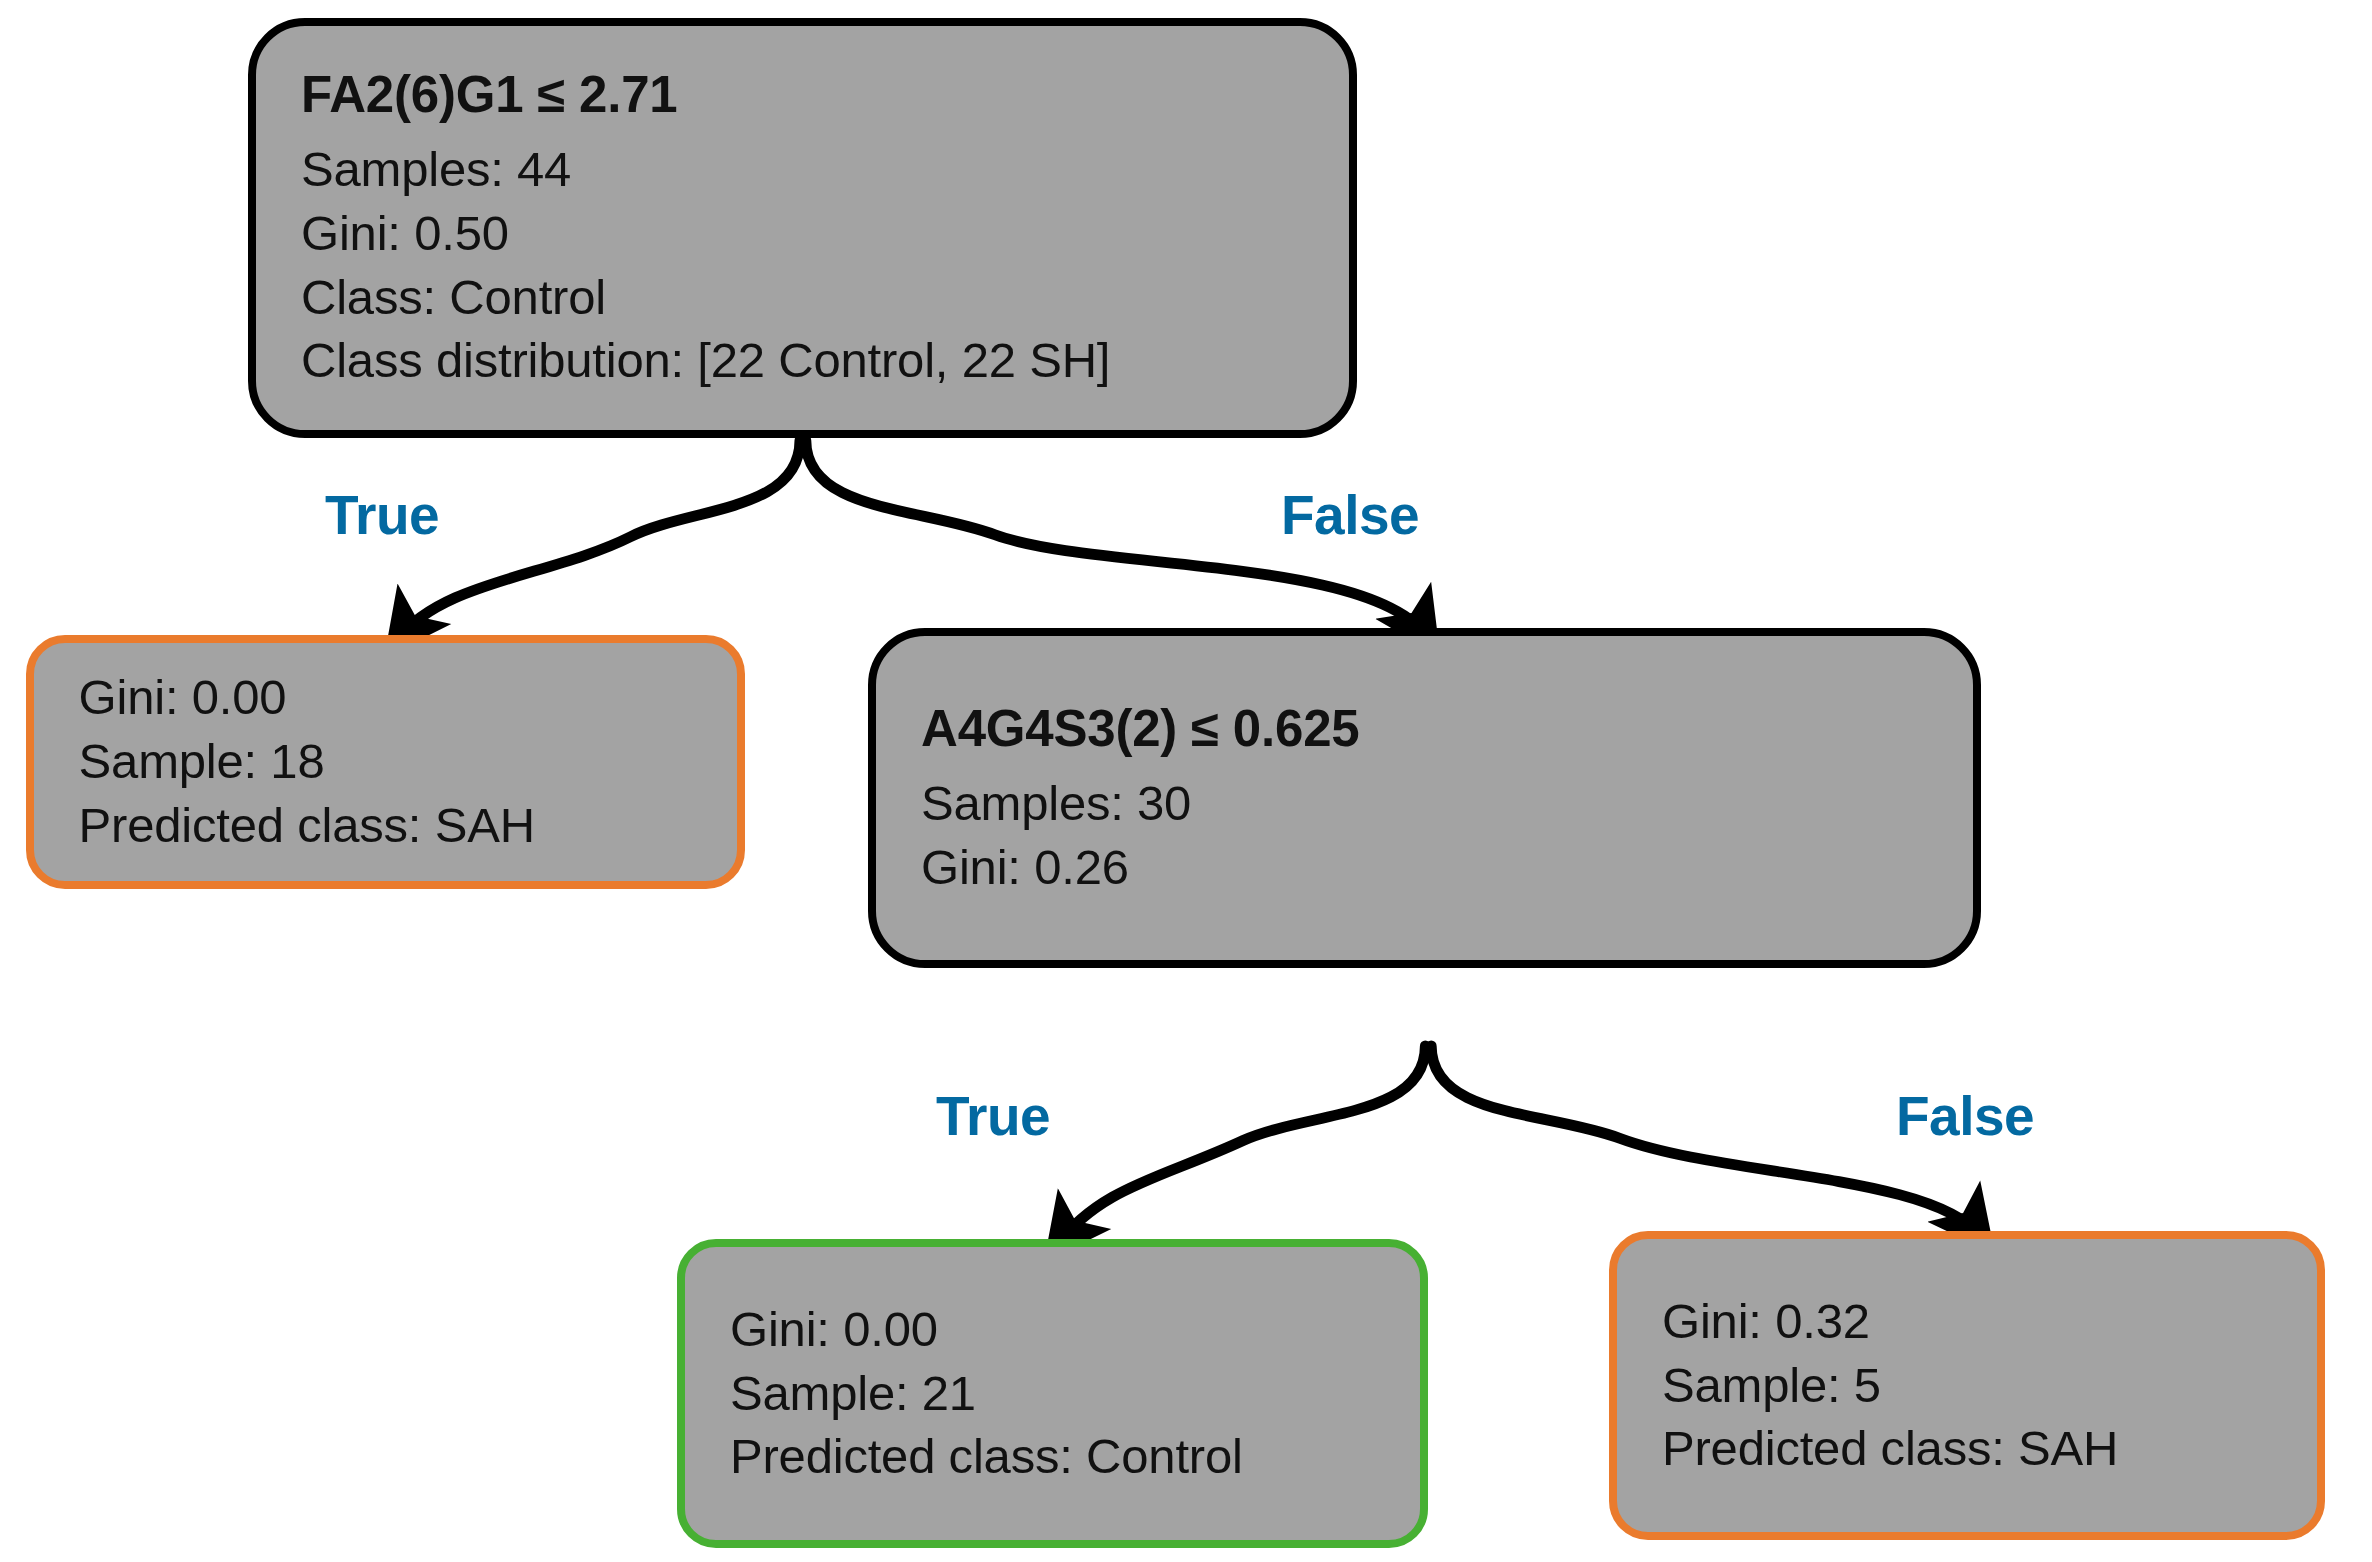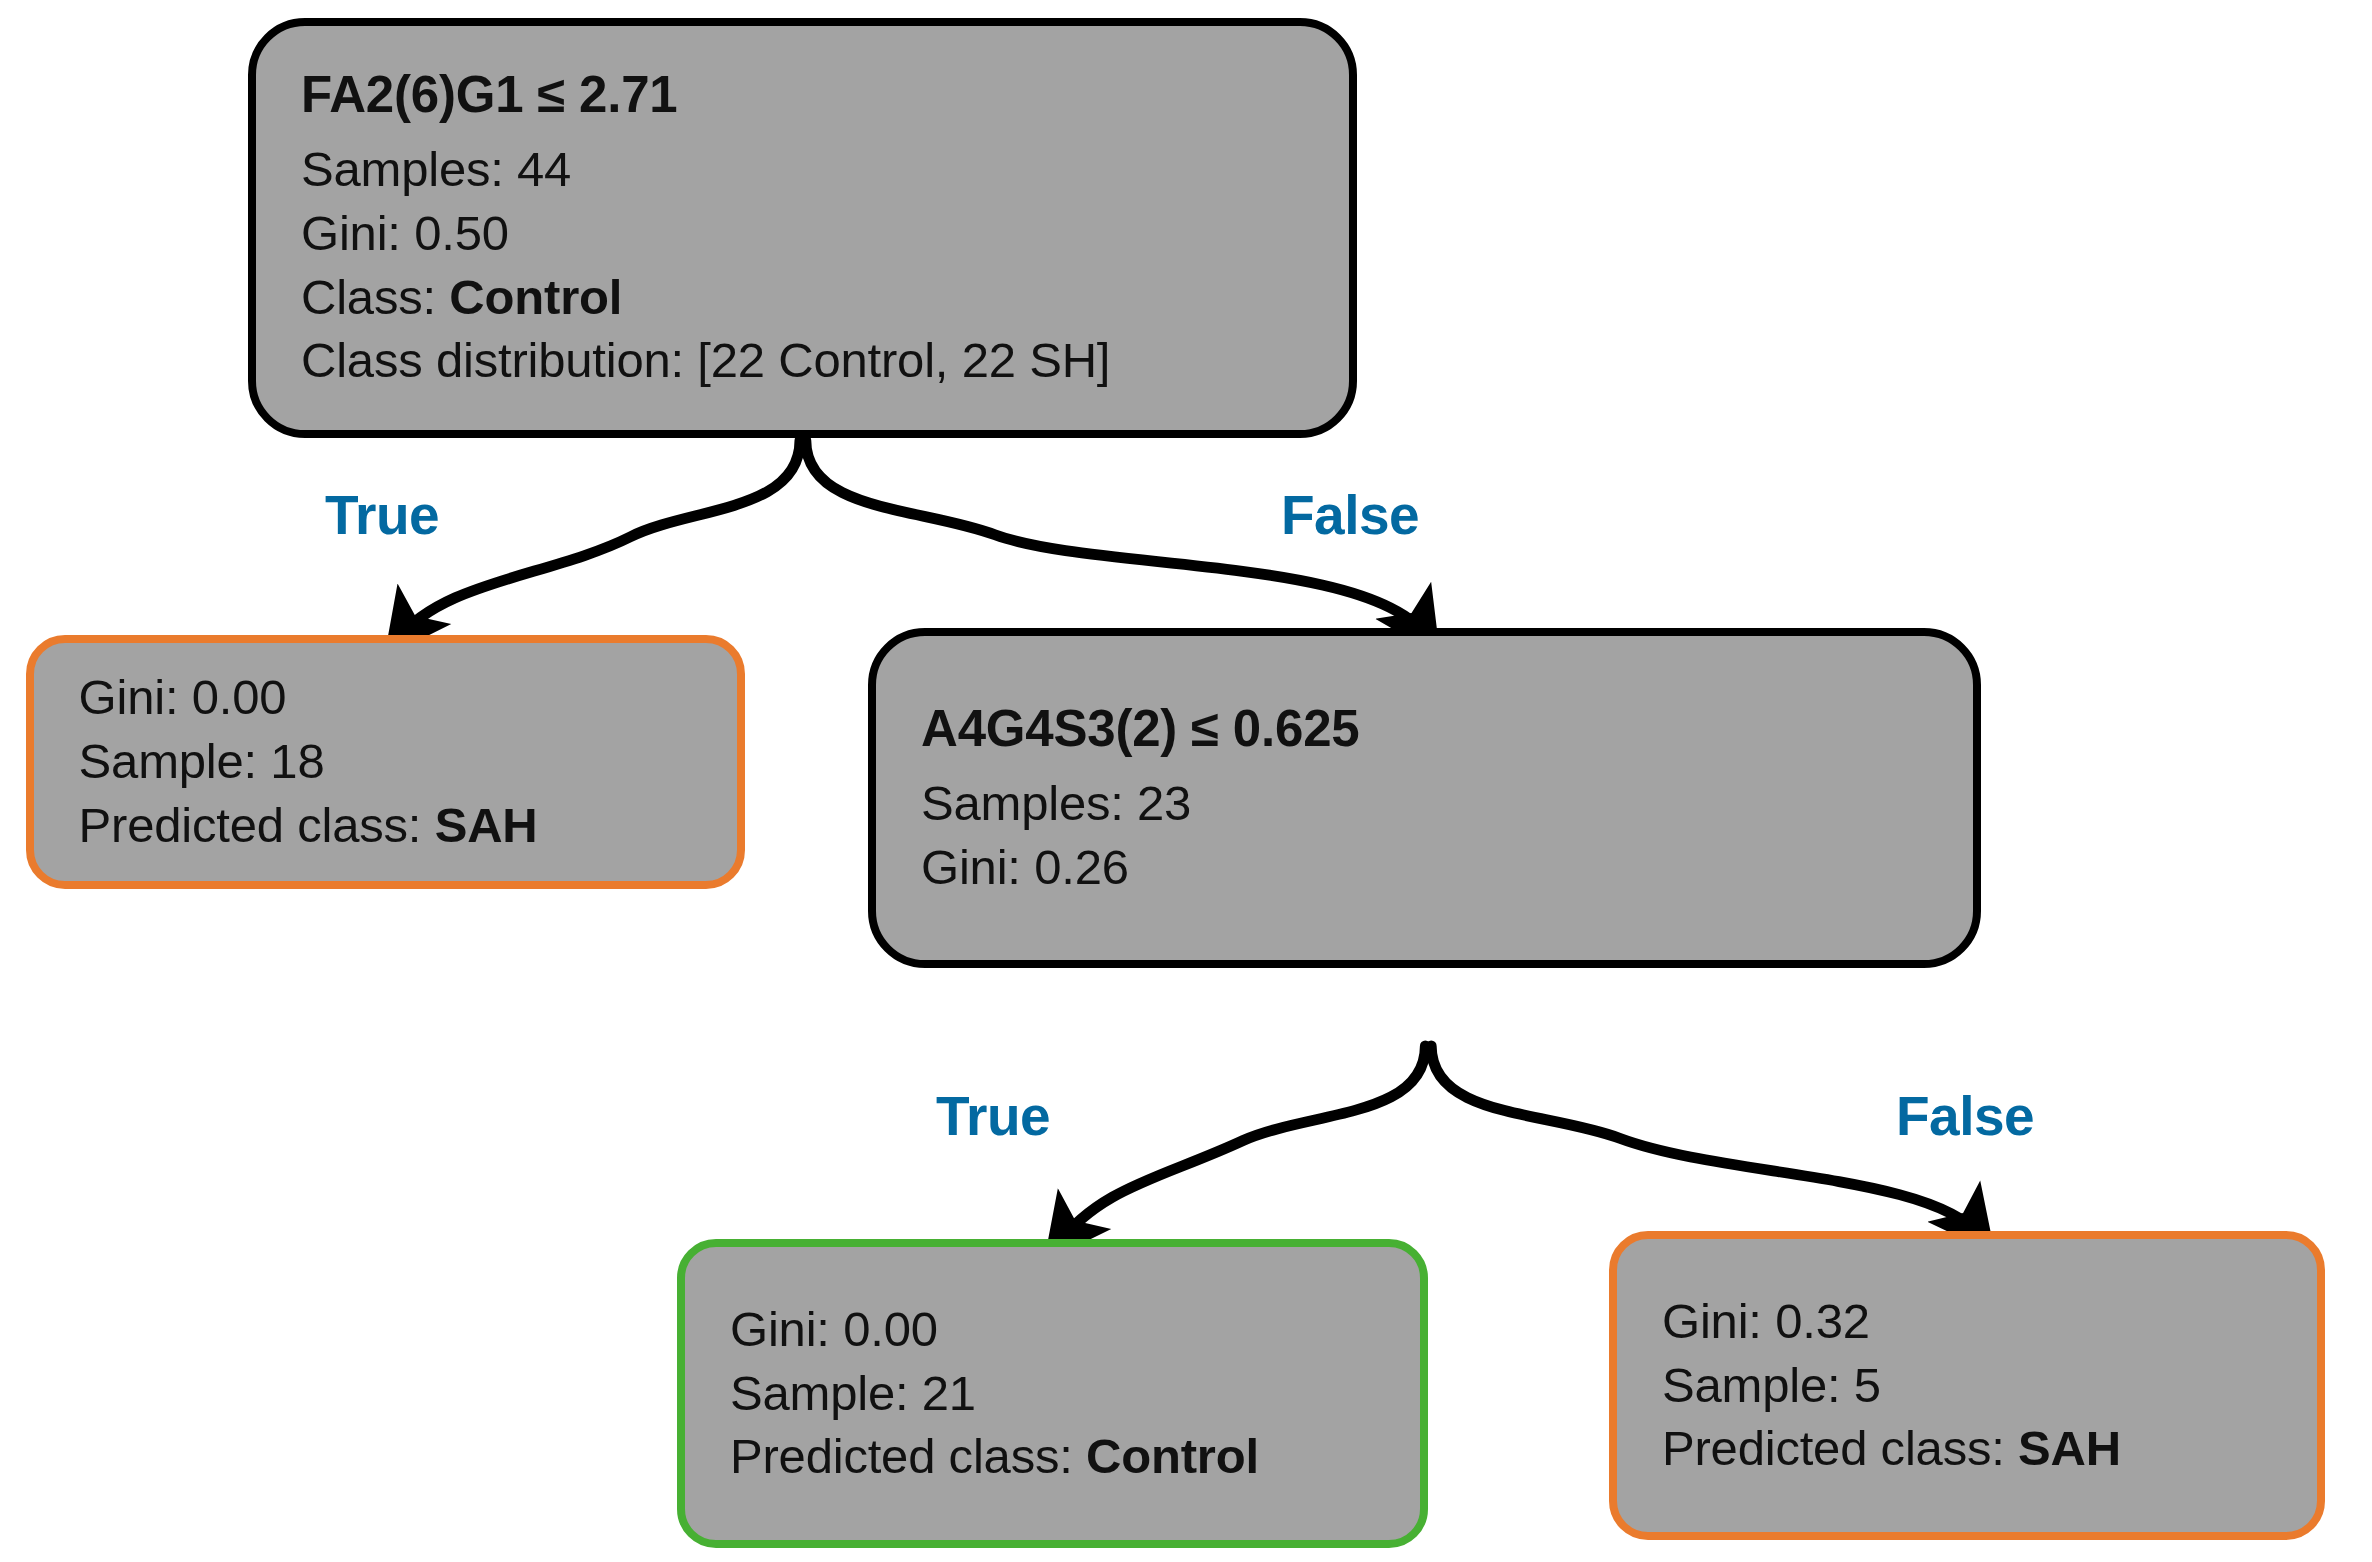--- a/index.html
+++ b/index.html
@@ -62,21 +62,21 @@
     line-height: 1.30;
     white-space: nowrap;
     letter-spacing: -0.2px;
   }
   .node-line.title {
     font-weight: bold;
     font-size: 51px;
     margin-bottom: 9.9px;
   }
   .node-line b {
-    font-weight: bold;
+    font-weight: normal;
   }
 
   
   #node-root {
     left: 248px;
     top: 17.7px;
     width: 1109px;
     height: 420px;
   }
   
@@ -166,21 +166,21 @@
       <div class="node-line">Sample: 18</div>
       <div class="node-line">
         <span>Predicted class: </span><b>SAH</b>
       </div>
     </div>
   </div>
 
   <div class="node internal" id="node-mid">
     <div class="node-lines">
       <div class="node-line title">A4G4S3(2) ≤ 0.625</div>
-      <div class="node-line">Samples: 23</div>
+      <div class="node-line">Samples: 30</div>
       <div class="node-line">Gini: 0.26</div>
     </div>
   </div>
 
   <div class="node leaf-green" id="node-leaf-bl">
     <div class="node-lines">
       <div class="node-line">Gini: 0.00</div>
       <div class="node-line">Sample: 21</div>
       <div class="node-line">
         <span>Predicted class: </span><b>Control</b>

